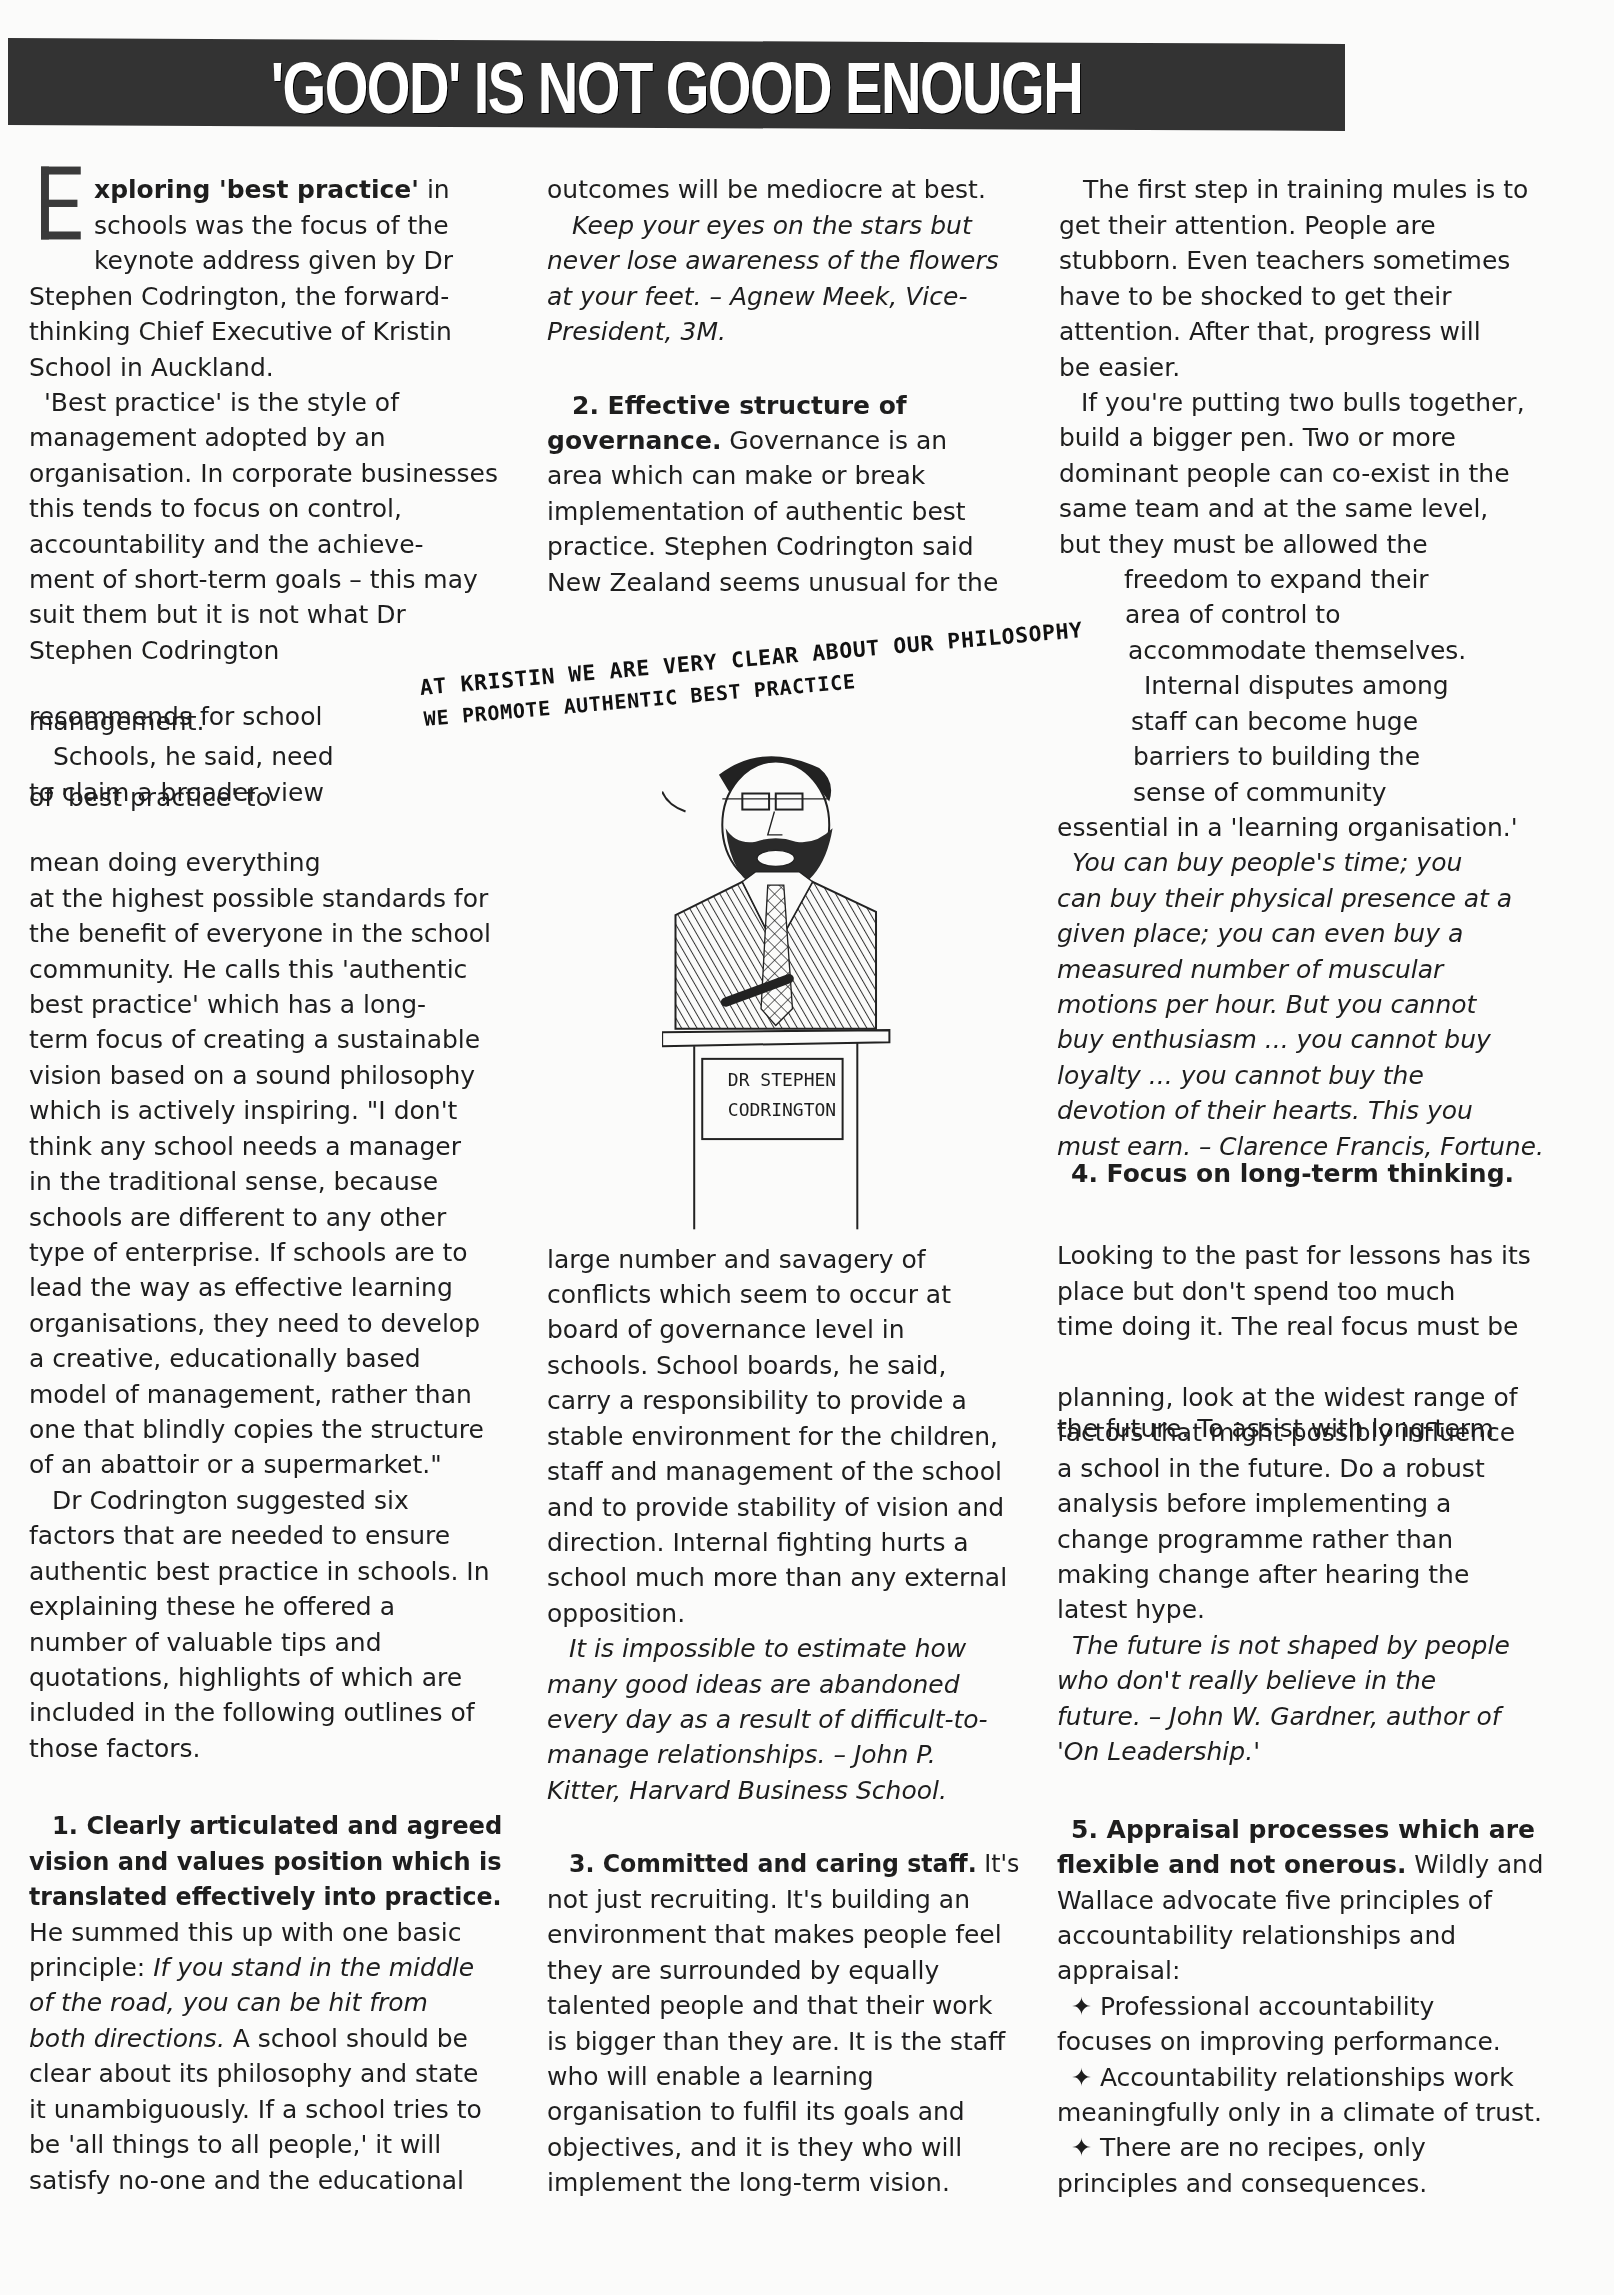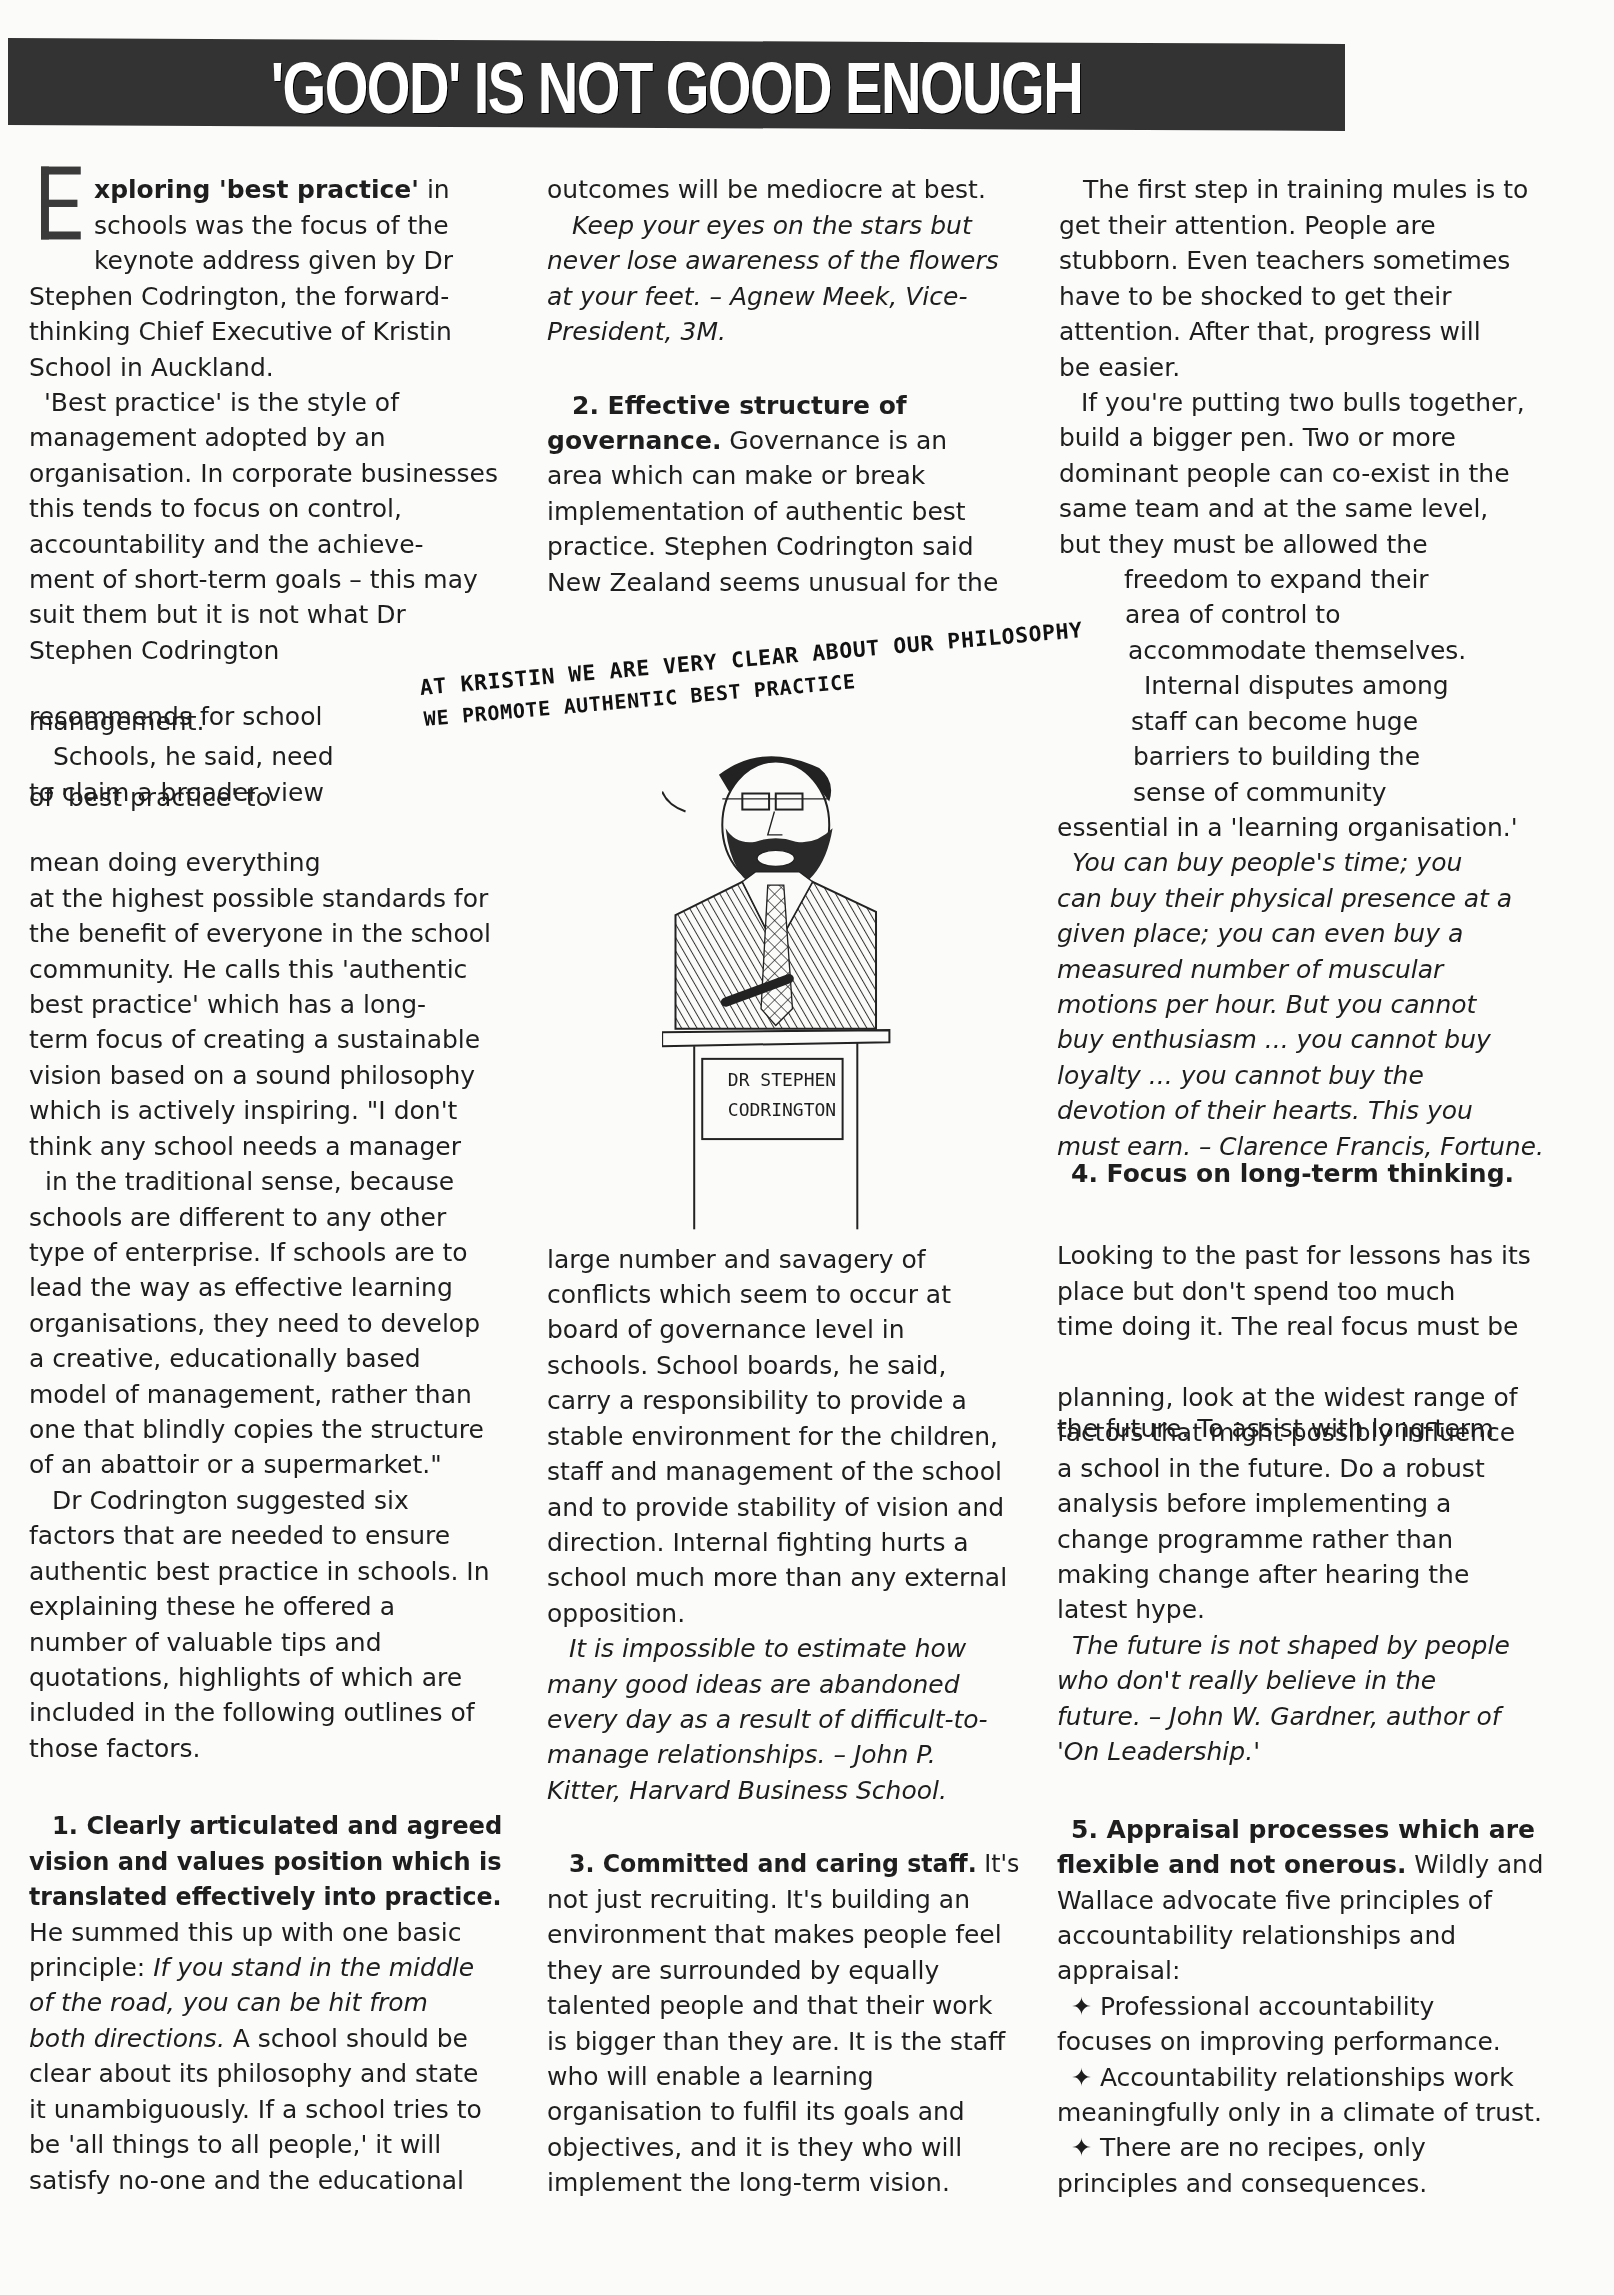--- a/index.html
+++ b/index.html
@@ -75,21 +75,21 @@
     <div class="line" style="left: 29px; top: 780px;"><span>of 'best practice' to</span></div>
     <div class="line" style="left: 29px; top: 845px;"><span>mean doing everything</span></div>
     <div class="line" style="left: 29px; top: 881px;"><span>at the highest possible standards for</span></div>
     <div class="line" style="left: 29px; top: 916px;"><span>the benefit of everyone in the school</span></div>
     <div class="line" style="left: 29px; top: 952px;"><span>community. He calls this 'authentic</span></div>
     <div class="line" style="left: 29px; top: 987px;"><span>best practice' which has a long-</span></div>
     <div class="line" style="left: 29px; top: 1022px;"><span>term focus of creating a sustainable</span></div>
     <div class="line" style="left: 29px; top: 1058px;"><span>vision based on a sound philosophy</span></div>
     <div class="line" style="left: 29px; top: 1093px;"><span>which is actively inspiring. "I don't</span></div>
     <div class="line" style="left: 29px; top: 1129px;"><span>think any school needs a manager</span></div>
-    <div class="line" style="left: 29px; top: 1164px; margin-left: 16px;"><span>in the traditional sense, because</span></div>
+    <div class="line" style="left: 29px; top: 1164px;"><span>in the traditional sense, because</span></div>
     <div class="line" style="left: 29px; top: 1200px;"><span>schools are different to any other</span></div>
     <div class="line" style="left: 29px; top: 1235px;"><span>type of enterprise. If schools are to</span></div>
     <div class="line" style="left: 29px; top: 1270px;"><span>lead the way as effective learning</span></div>
     <div class="line" style="left: 29px; top: 1306px;"><span>organisations, they need to develop</span></div>
     <div class="line" style="left: 29px; top: 1341px;"><span>a creative, educationally based</span></div>
     <div class="line" style="left: 29px; top: 1377px;"><span>model of management, rather than</span></div>
     <div class="line" style="left: 29px; top: 1412px;"><span>one that blindly copies the structure</span></div>
     <div class="line" style="left: 29px; top: 1447px;"><span>of an abattoir or a supermarket."</span></div>
     <div class="line" style="left: 52px; top: 1483px;"><span>Dr Codrington suggested six</span></div>
     <div class="line" style="left: 29px; top: 1518px;"><span>factors that are needed to ensure</span></div>

